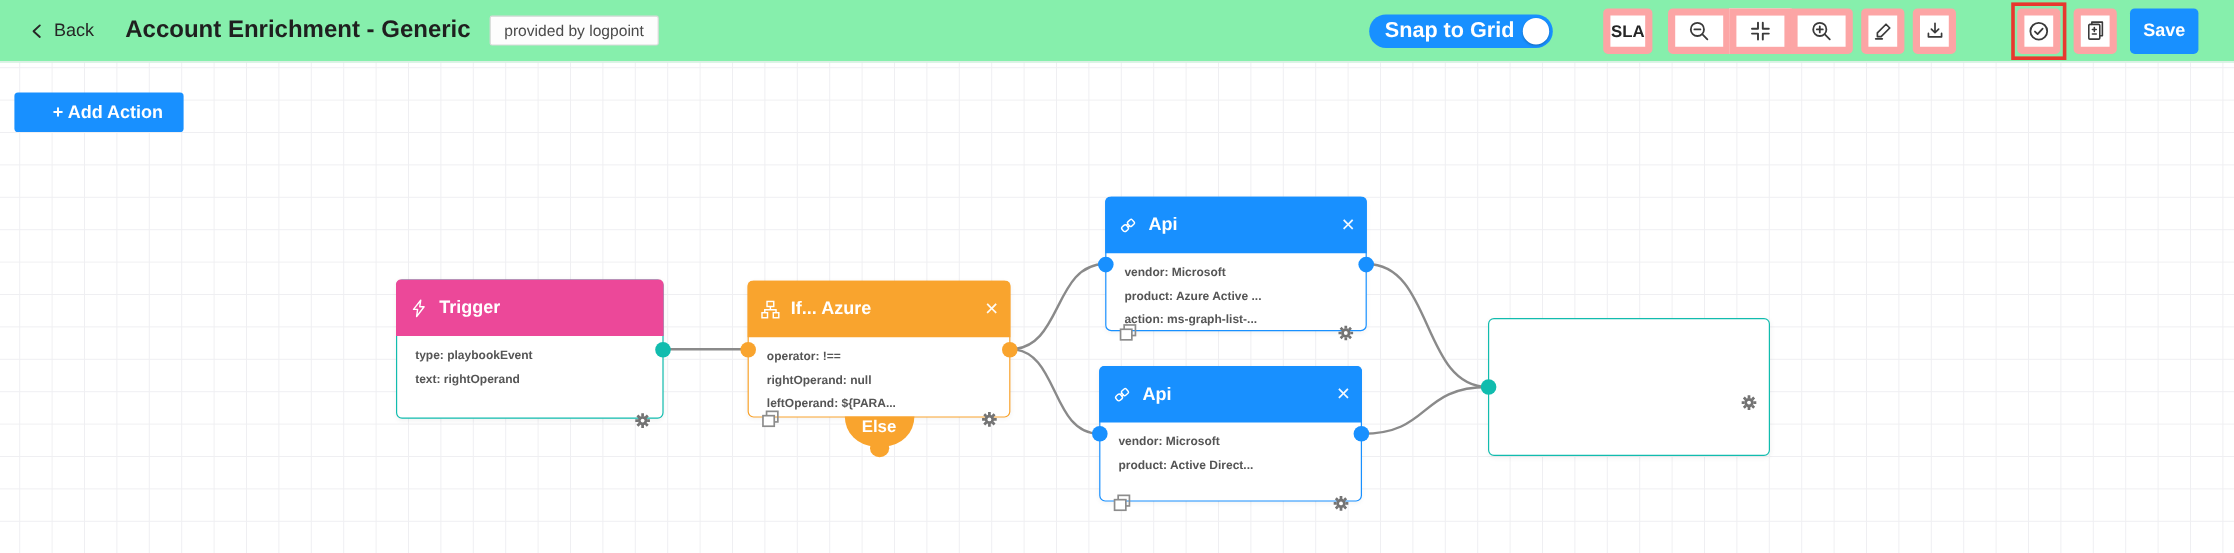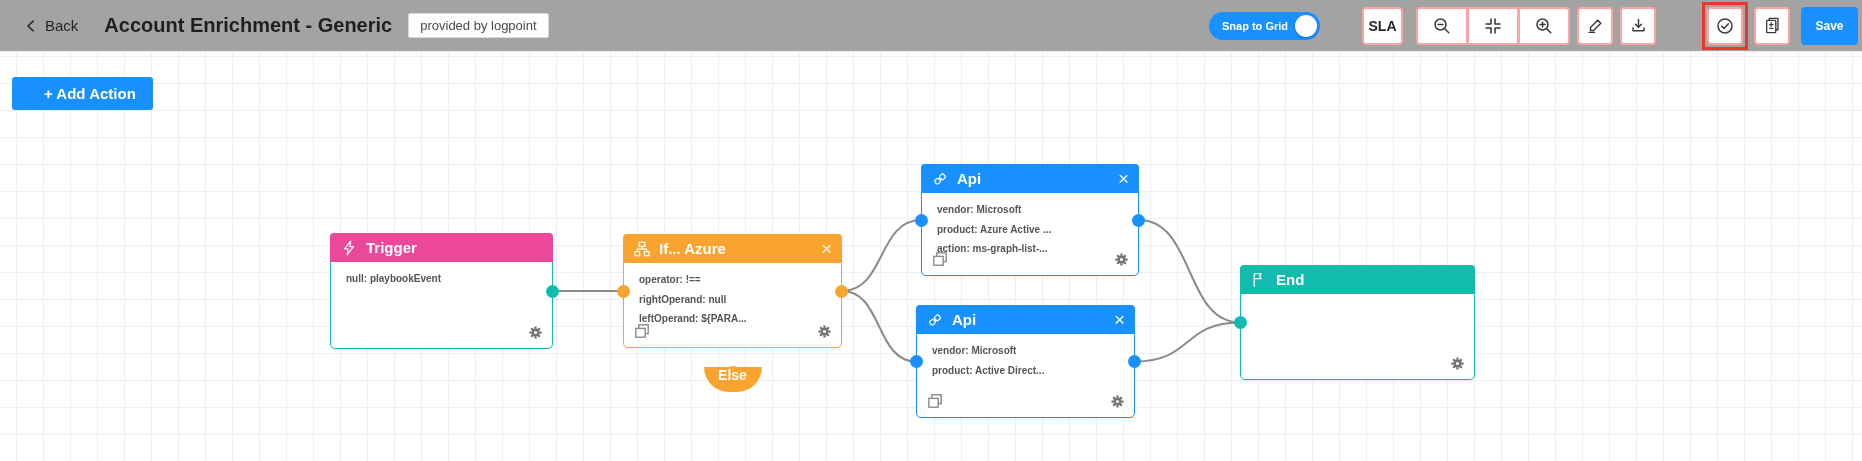--- a/index.html
+++ b/index.html
@@ -1,79 +1,79 @@
 <!DOCTYPE html>
 <html><head>
 <meta charset="utf-8">
 <style>
   * { box-sizing: border-box; margin: 0; padding: 0; }
   html,body { width: 1862px; height: 461px; overflow: hidden; }
   body { font-family: "Liberation Sans", sans-serif; background: #fff; position: relative; }
 
   
-  .topbar { position: absolute; top:0; left:0; width:100%; height:52px; background:#a3a3a3;
+  .topbar { position: absolute; top:0; left:0; width:100%; height:52px; background:#86efac;
             display:flex; align-items:center; justify-content:space-between;
-            padding:0 4px 0 24px; border-bottom:1px solid #f0f0f2; z-index:10; }
+            padding:0 30px 0 24px; border-bottom:1px solid #f0f0f2; z-index:10; }
   .topbar-left { display:flex; align-items:center; }
   .back-btn { display:flex; align-items:center; gap:7px; background:none; border:none;
               font-size:15px; color:#262626; cursor:pointer; font-family:inherit; }
   .back-btn svg { display:block; }
   .page-title { font-size:20px; font-weight:700; color:#1f1f1f; margin-left:26px; white-space:nowrap; }
   .badge { margin-left:16px; font-size:13px; color:#4a4a4a; border:1px solid #d9d9d9;
            background:#fdfdfd; padding:4px 11px; border-radius:2px; white-space:nowrap; }
   .topbar-right { display:flex; align-items:center; }
   .pill { height:28px; border-radius:14px; display:flex; align-items:center; color:#fff;
-          font-size:11px; font-weight:700; padding:0 3px 0 13px; gap:7px; cursor:pointer; border:none; font-family:inherit;text-align:center; }
+          font-size:18px; font-weight:700; padding:0 3px 0 13px; gap:7px; cursor:pointer; border:none; font-family:inherit;text-align:center; }
   .knob { width:22px; height:22px; background:#fff; border-radius:50%; box-shadow:0 1px 2px rgba(0,0,0,.25); }
-  .icon-btn { height:38px; min-width:36px; background:#fff; border:2px solid #fca5a5; border-radius:4px;
+  .icon-btn { height:38px; min-width:36px; background:#fff; border:6px solid #fca5a5; border-radius:4px;
               display:flex; align-items:center; justify-content:center; cursor:pointer; font-family:inherit; }
   .icon-btn svg { display:block; }
   .sla-btn { width:41px; font-size:14px; font-weight:600; color:#262626; margin-left:42px; }
   .btn-group { display:flex; margin-left:13px; }
   .btn-group .icon-btn { width:52px; border-radius:0; margin-left:-1px; }
   .btn-group .icon-btn:first-child { border-radius:4px 0 0 4px; margin-left:0; }
   .btn-group .icon-btn:last-child { border-radius:0 4px 4px 0; }
   .edit-btn { margin-left:7px; }
   .dl-btn { margin-left:7px; }
   .red-box { display:inline-flex; padding:2px; margin-left:46px; }
   .dup-btn { margin-left:6px; }
   .save-btn { height:38px; width:57px; color:#fff; border:none; border-radius:4px;
-              font-size:12px; font-weight:700; margin-left:11px; cursor:pointer; font-family:inherit; }
+              font-size:15px; font-weight:700; margin-left:11px; cursor:pointer; font-family:inherit; }
 
   
   .canvas { position:absolute; top:52px; left:0; right:0; bottom:0; background:#fff;
             background-image: linear-gradient(to right, #efeff2 1px, transparent 1px),
                               linear-gradient(to bottom, #efeff2 1px, transparent 1px);
             background-size: 27px 27px; background-position: 16px 4px; }
   #edge-layer { position:absolute; left:0; top:0; width:1862px; height:409px; }
   #edge-layer path { fill:none; stroke:#8a8a8a; stroke-width:2; }
   .add-action { position:absolute; left:12px; top:25px; height:33px; padding:0 17px; color:#fff;
                 border:none; border-radius:3px; font-size:15px; font-weight:600; cursor:pointer; font-family:inherit; }
 
   
   .node { position:absolute; background:#fff; border:1px solid; border-radius:5px;
           box-shadow:0 1px 4px rgba(0,0,0,.05); }
-  .node-header { height:29px; display:flex; align-items:center; gap:9px; padding:0 10px 0 11px;
+  .node-header { height:47px; display:flex; align-items:center; gap:9px; padding:0 10px 0 11px;
                  border-radius:4px 4px 0 0; color:#fff; margin:-1px -1px 0 -1px; }
   .node-icon svg { width:16px; height:16px; display:block; }
   .node-title { font-size:15px; font-weight:700; white-space:nowrap; }
   .node-close { margin-left:auto; font-size:19px; line-height:1; color:#fff; opacity:.95;
                 cursor:pointer; font-weight:400; }
   .node-body { position:relative; padding:7px 12px 0 15px; height:calc(100% - 29px); }
   .node-line { font-size:10px; font-weight:700; color:#555; line-height:19.5px;
                white-space:nowrap; overflow:hidden; }
   .gear-corner { position:absolute; right:9px; bottom:7px; cursor:pointer; }
   .gear-corner svg { width:15px; height:15px; display:block; }
   .copy-corner { position:absolute; left:10px; bottom:7px; cursor:pointer; }
   .copy-corner svg { width:16px; height:16px; display:block; }
   .port { position:absolute; width:13px; height:13px; border-radius:50%; top:50%; margin-top:-6.5px; z-index:2; }
   .port-in { left:-7px; } .port-out { right:-7px; }
   .else-bump { position:absolute; top:100%; left:50%; transform:translateX(-50%); width:58px; height:25px;
                border-radius:0 0 30px 30px; display:flex; justify-content:center; color:#fff;
-               font-size:14px; font-weight:700; z-index:1; cursor:pointer;margin-top:20px; }
+               font-size:14px; font-weight:700; z-index:1; cursor:pointer; }
   .else-nub { position:absolute; top:100%; margin-top:19px; left:50%; transform:translateX(-50%);
               width:16px; height:15px; border-radius:50%; }
 </style>
 </head>
 <body>
 
 <header class="topbar">
   <div class="topbar-left">
     <button class="back-btn">
       <span>
@@ -169,21 +169,22 @@
       <div class="node" style="left: 330px; top: 181px; width: 223px; height: 116px; border-color: rgb(17, 188, 174);">
         <div class="node-header" style="background:#ec4899">
     <span class="node-icon">
             <svg viewBox="0 0 16 16" fill="none" stroke="#fff" stroke-width="1.2" stroke-linejoin="round">
               <path d="M9.6 1.2 L3.6 8.8 H7 L6.2 14.8 L12.4 6.6 H8.8 Z"></path>
             </svg>
           </span>
     <span class="node-title">Trigger</span>
         </div>
         <div class="node-body">
-          <div class="node-line">null: playbookEvent</div>
+          <div class="node-line">type: playbookEvent</div>
+          <div class="node-line">text: rightOperand</div>
           <span class="gear-corner">
             <svg viewBox="0 0 16 16">
               <g stroke="#737373" stroke-width="2.4">
                 <path d="M8 1.5 V4 M8 12 V14.5 M1.5 8 H4 M12 8 H14.5 M3.4 3.4 L5.2 5.2 M10.8 10.8 L12.6 12.6 M12.6 3.4 L10.8 5.2 M5.2 10.8 L3.4 12.6"></path>
               </g>
               <circle cx="8" cy="8" r="4.2" fill="#737373"></circle>
               <circle cx="8" cy="8" r="1.7" fill="#fff"></circle>
             </svg>
           </span>
         </div>
@@ -296,28 +297,20 @@
               </g>
               <circle cx="8" cy="8" r="4.2" fill="#737373"></circle>
               <circle cx="8" cy="8" r="1.7" fill="#fff"></circle>
             </svg>
           </span>
         </div>
         <span class="port port-in" style="background:#1890ff"></span>
         <span class="port port-out" style="background:#1890ff"></span>
       </div>
       <div class="node" style="left: 1240px; top: 213px; width: 235px; height: 115px; border-color: rgb(17, 188, 174);">
-        <div class="node-header" style="background:#11bcae">
-    <span class="node-icon">
-            <svg viewBox="0 0 16 16" fill="none" stroke="#fff" stroke-width="1.2" stroke-linejoin="round">
-              <path d="M3.2 15 V1.6 H10.2 L8.6 4.1 L10.2 6.6 H3.2"></path>
-            </svg>
-          </span>
-    <span class="node-title">End</span>
-        </div>
         <div class="node-body">
           <span class="gear-corner">
             <svg viewBox="0 0 16 16">
               <g stroke="#737373" stroke-width="2.4">
                 <path d="M8 1.5 V4 M8 12 V14.5 M1.5 8 H4 M12 8 H14.5 M3.4 3.4 L5.2 5.2 M10.8 10.8 L12.6 12.6 M12.6 3.4 L10.8 5.2 M5.2 10.8 L3.4 12.6"></path>
               </g>
               <circle cx="8" cy="8" r="4.2" fill="#737373"></circle>
               <circle cx="8" cy="8" r="1.7" fill="#fff"></circle>
             </svg>
           </span>

